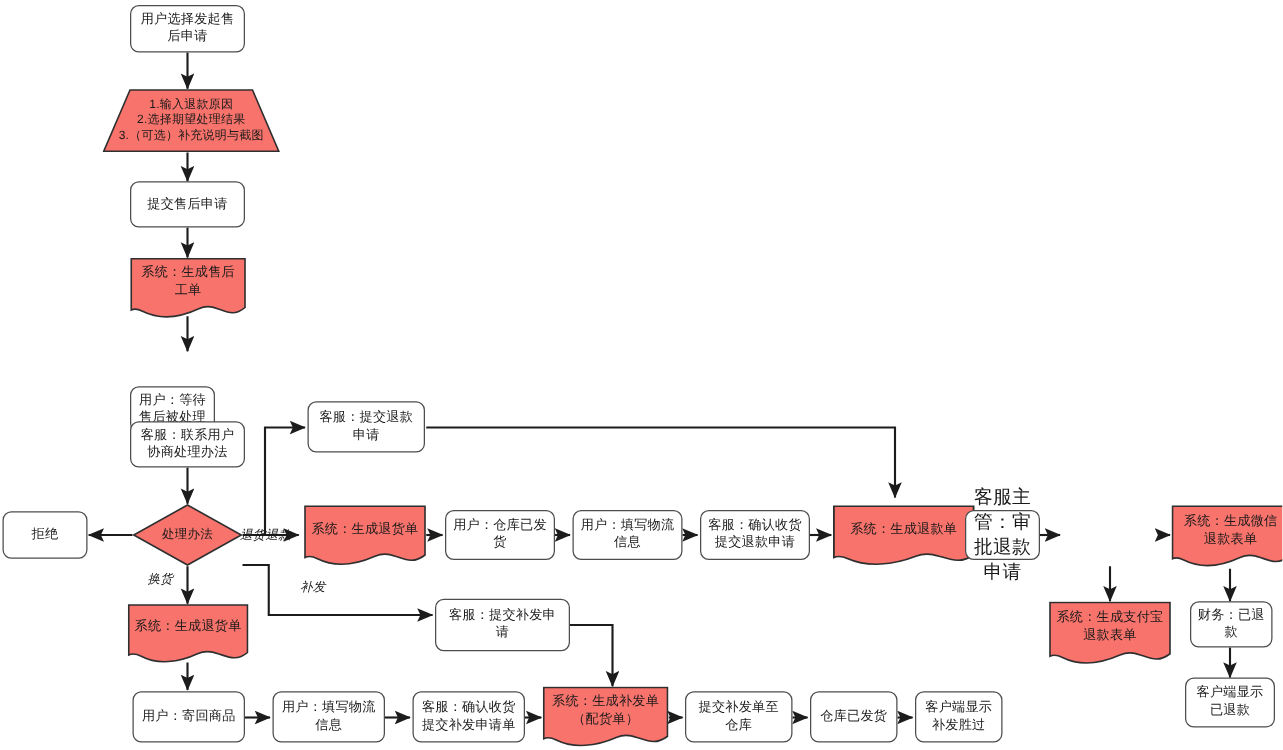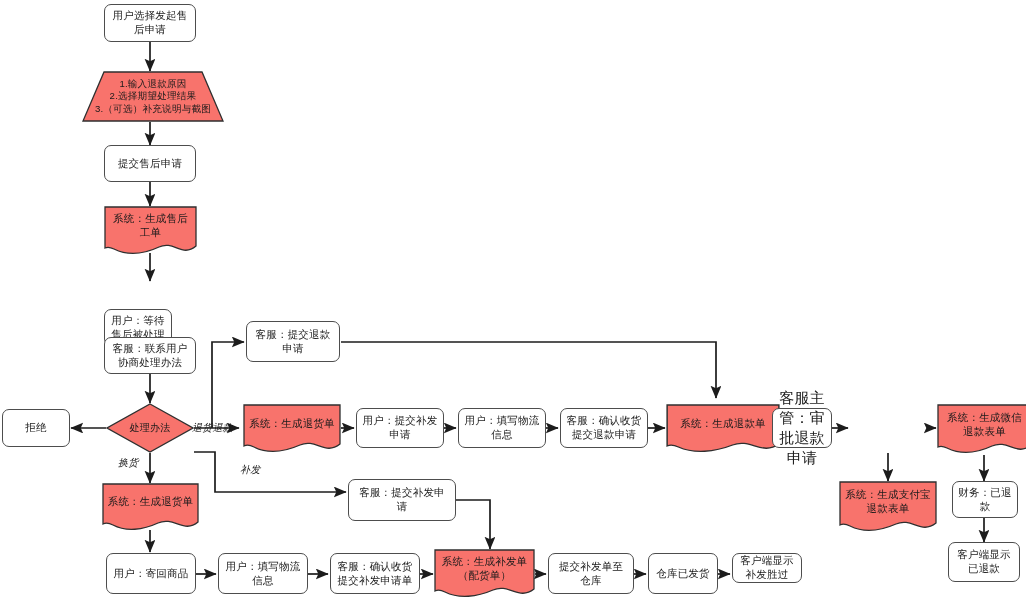--- a/index.html
+++ b/index.html
@@ -230,21 +230,21 @@
   </div>
 
   <div class="node n-doc fill-red" style="left:243px; top:404px; width:98px; height:49px;">
     <svg class="doc-shape" viewBox="0 0 98 49" preserveAspectRatio="none">
       <path d="M1,1 H97 V40 C82,52 73,34 57,41 C41,48 25,50 11,43 C7,41 3,41 1,42 Z" fill="#f8736c" stroke="#2f2f2f" stroke-width="1.3"></path>
     </svg>
     <span class="doc-label">系统：生成退货单</span>
   </div>
 
   <div class="node n-rect" style="left:356px; top:408px; width:88px; height:40px;">
-    <span>用户：提交补发申请</span>
+    <span>用户：仓库已发货</span>
   </div>
 
   <div class="node n-rect" style="left:458px; top:408px; width:88px; height:40px;">
     <span>用户：填写物流信息</span>
   </div>
 
   <div class="node n-rect" style="left:560px; top:408px; width:88px; height:40px;align-items:center;">
     <span>客服：确认收货提交退款申请</span>
   </div>
 
@@ -313,21 +313,21 @@
   </div>
 
   <div class="node n-rect" style="left:548px; top:553px; width:86px; height:41px;">
     <span>提交补发单至仓库</span>
   </div>
 
   <div class="node n-rect" style="left:648px; top:553px; width:70px; height:41px;">
     <span>仓库已发货</span>
   </div>
 
-  <div class="node n-rect" style="left:732px; top:553px; width:70px; height:30px;">
+  <div class="node n-rect" style="left:732px; top:553px; width:70px; height:41px;">
     <span>客户端显示补发胜过</span>
   </div>
 
   <div class="edge-label" style="left:192px; top:421px;">退货退款</div>
   <div class="edge-label" style="left:118px; top:456px;">换货</div>
   <div class="edge-label" style="left:240px; top:463px;">补发</div>
 
 </div>
 
 </body></html>

